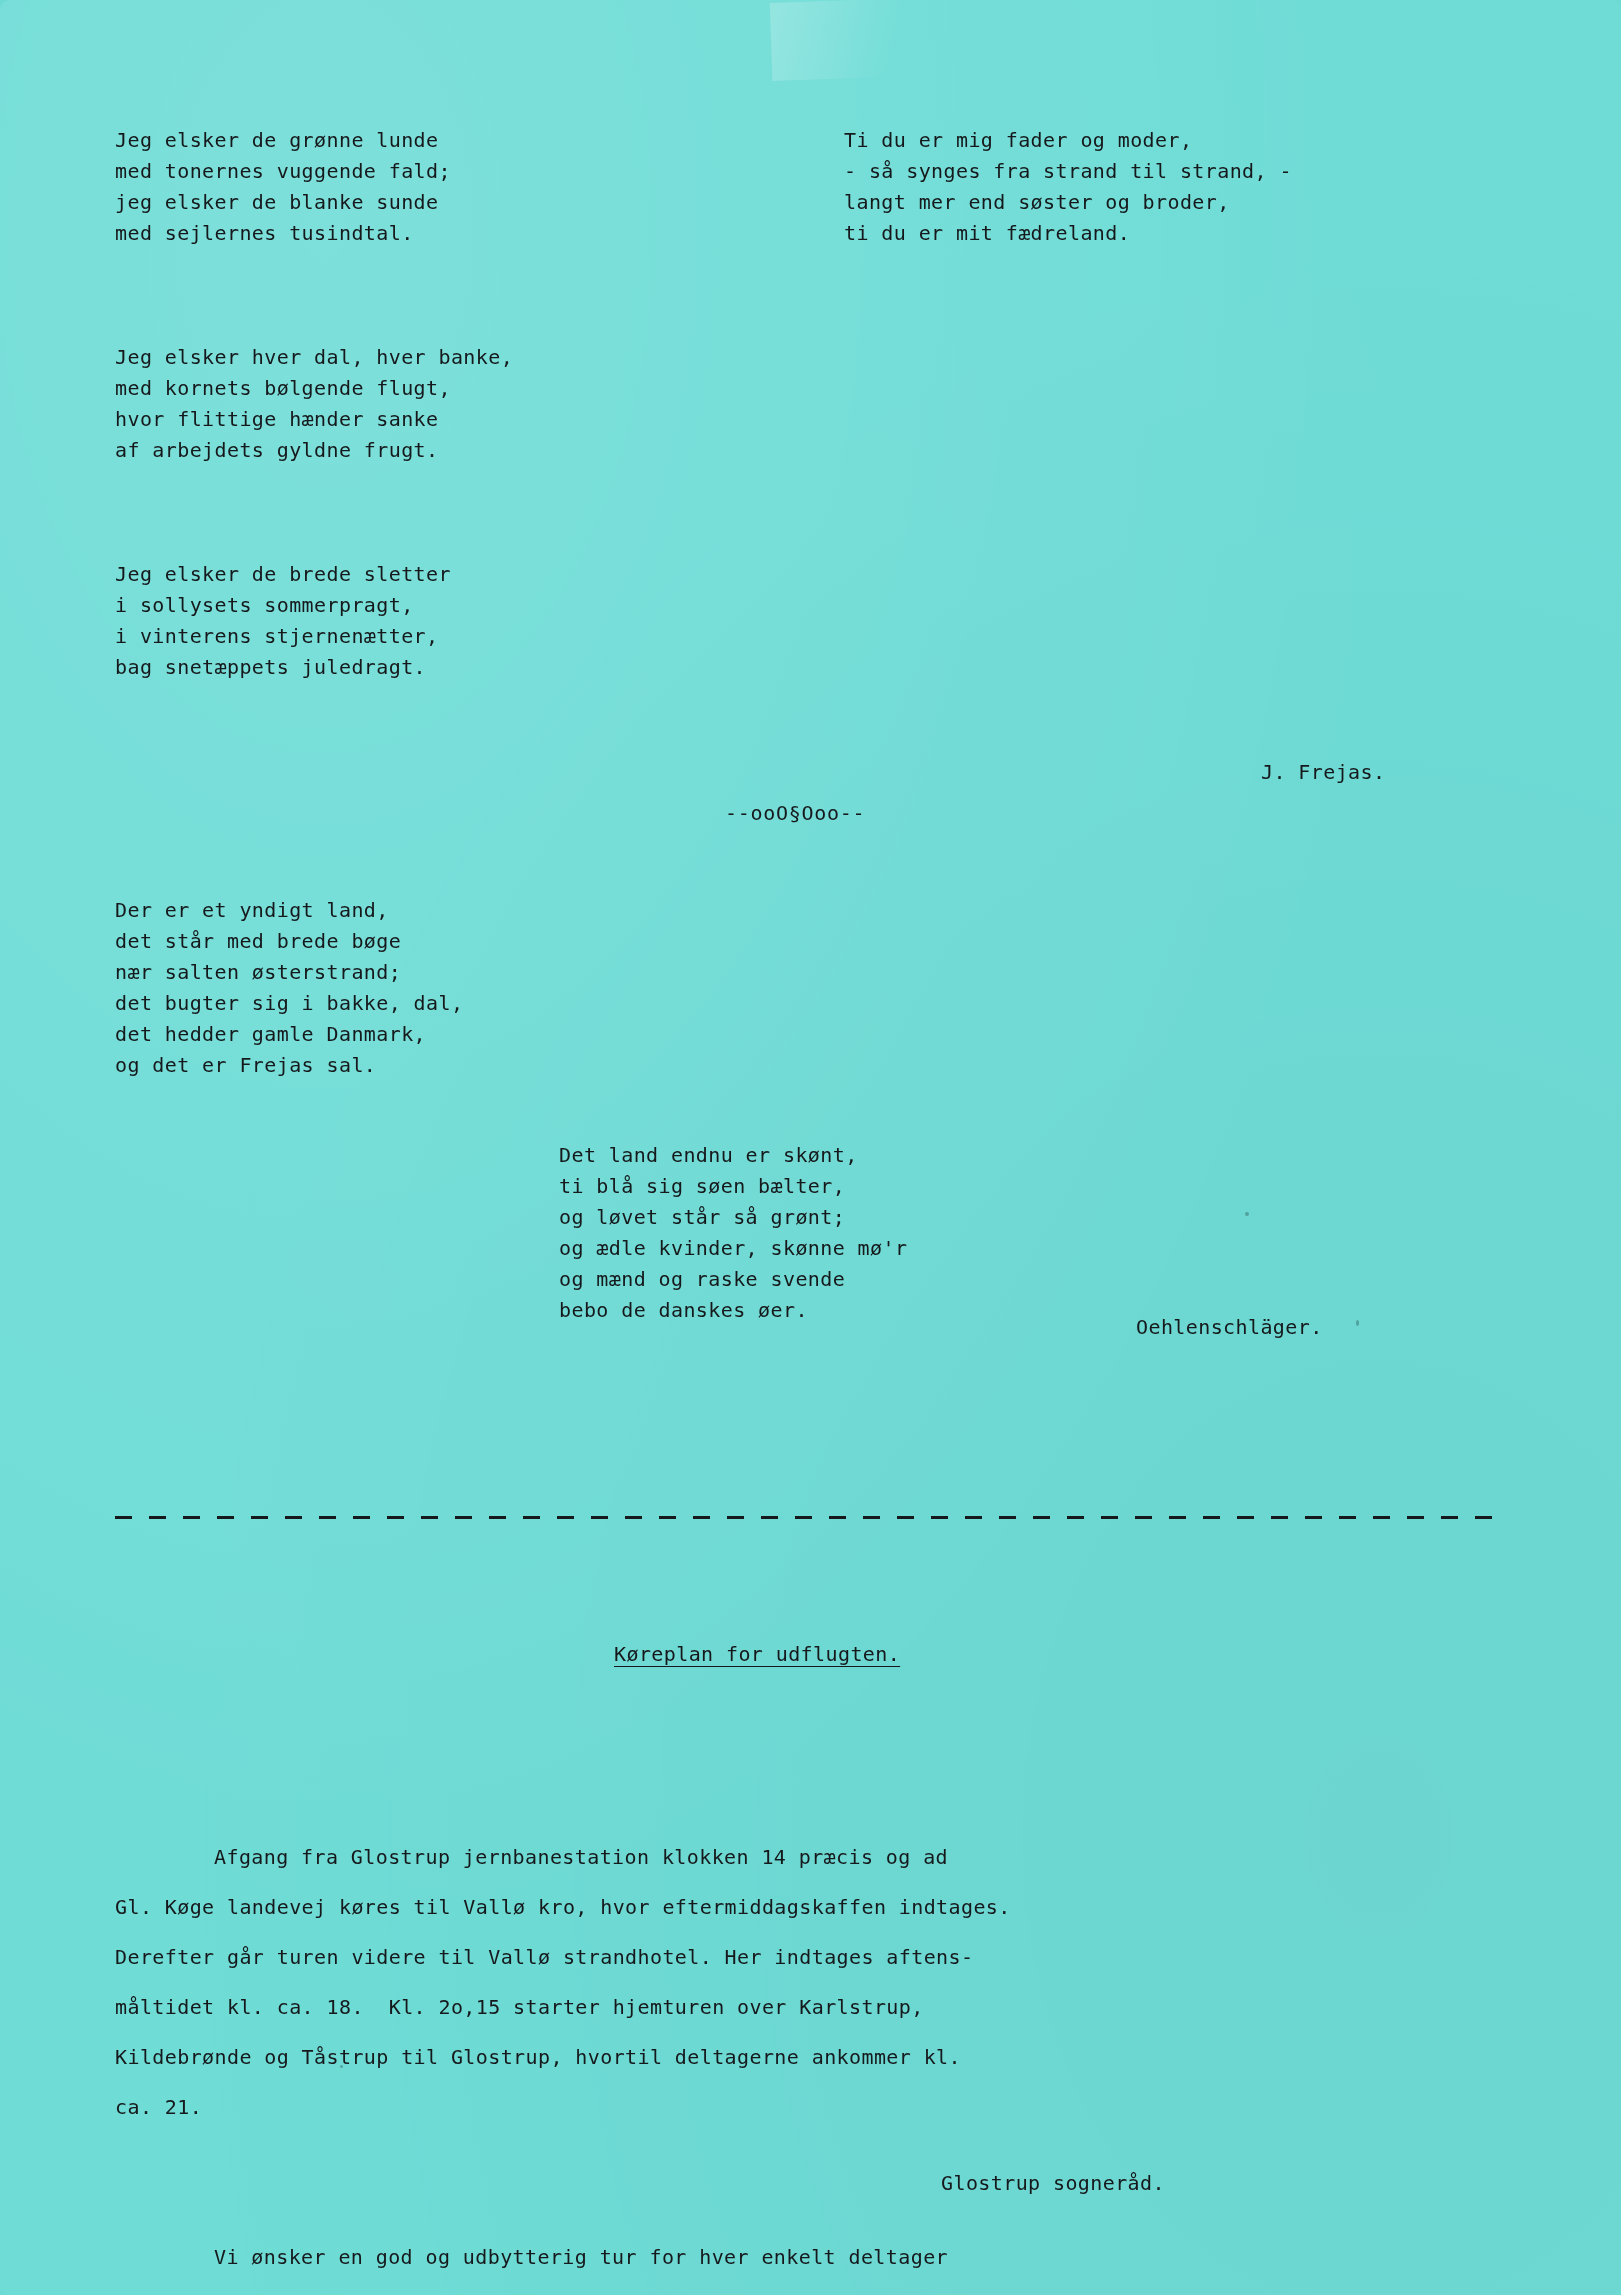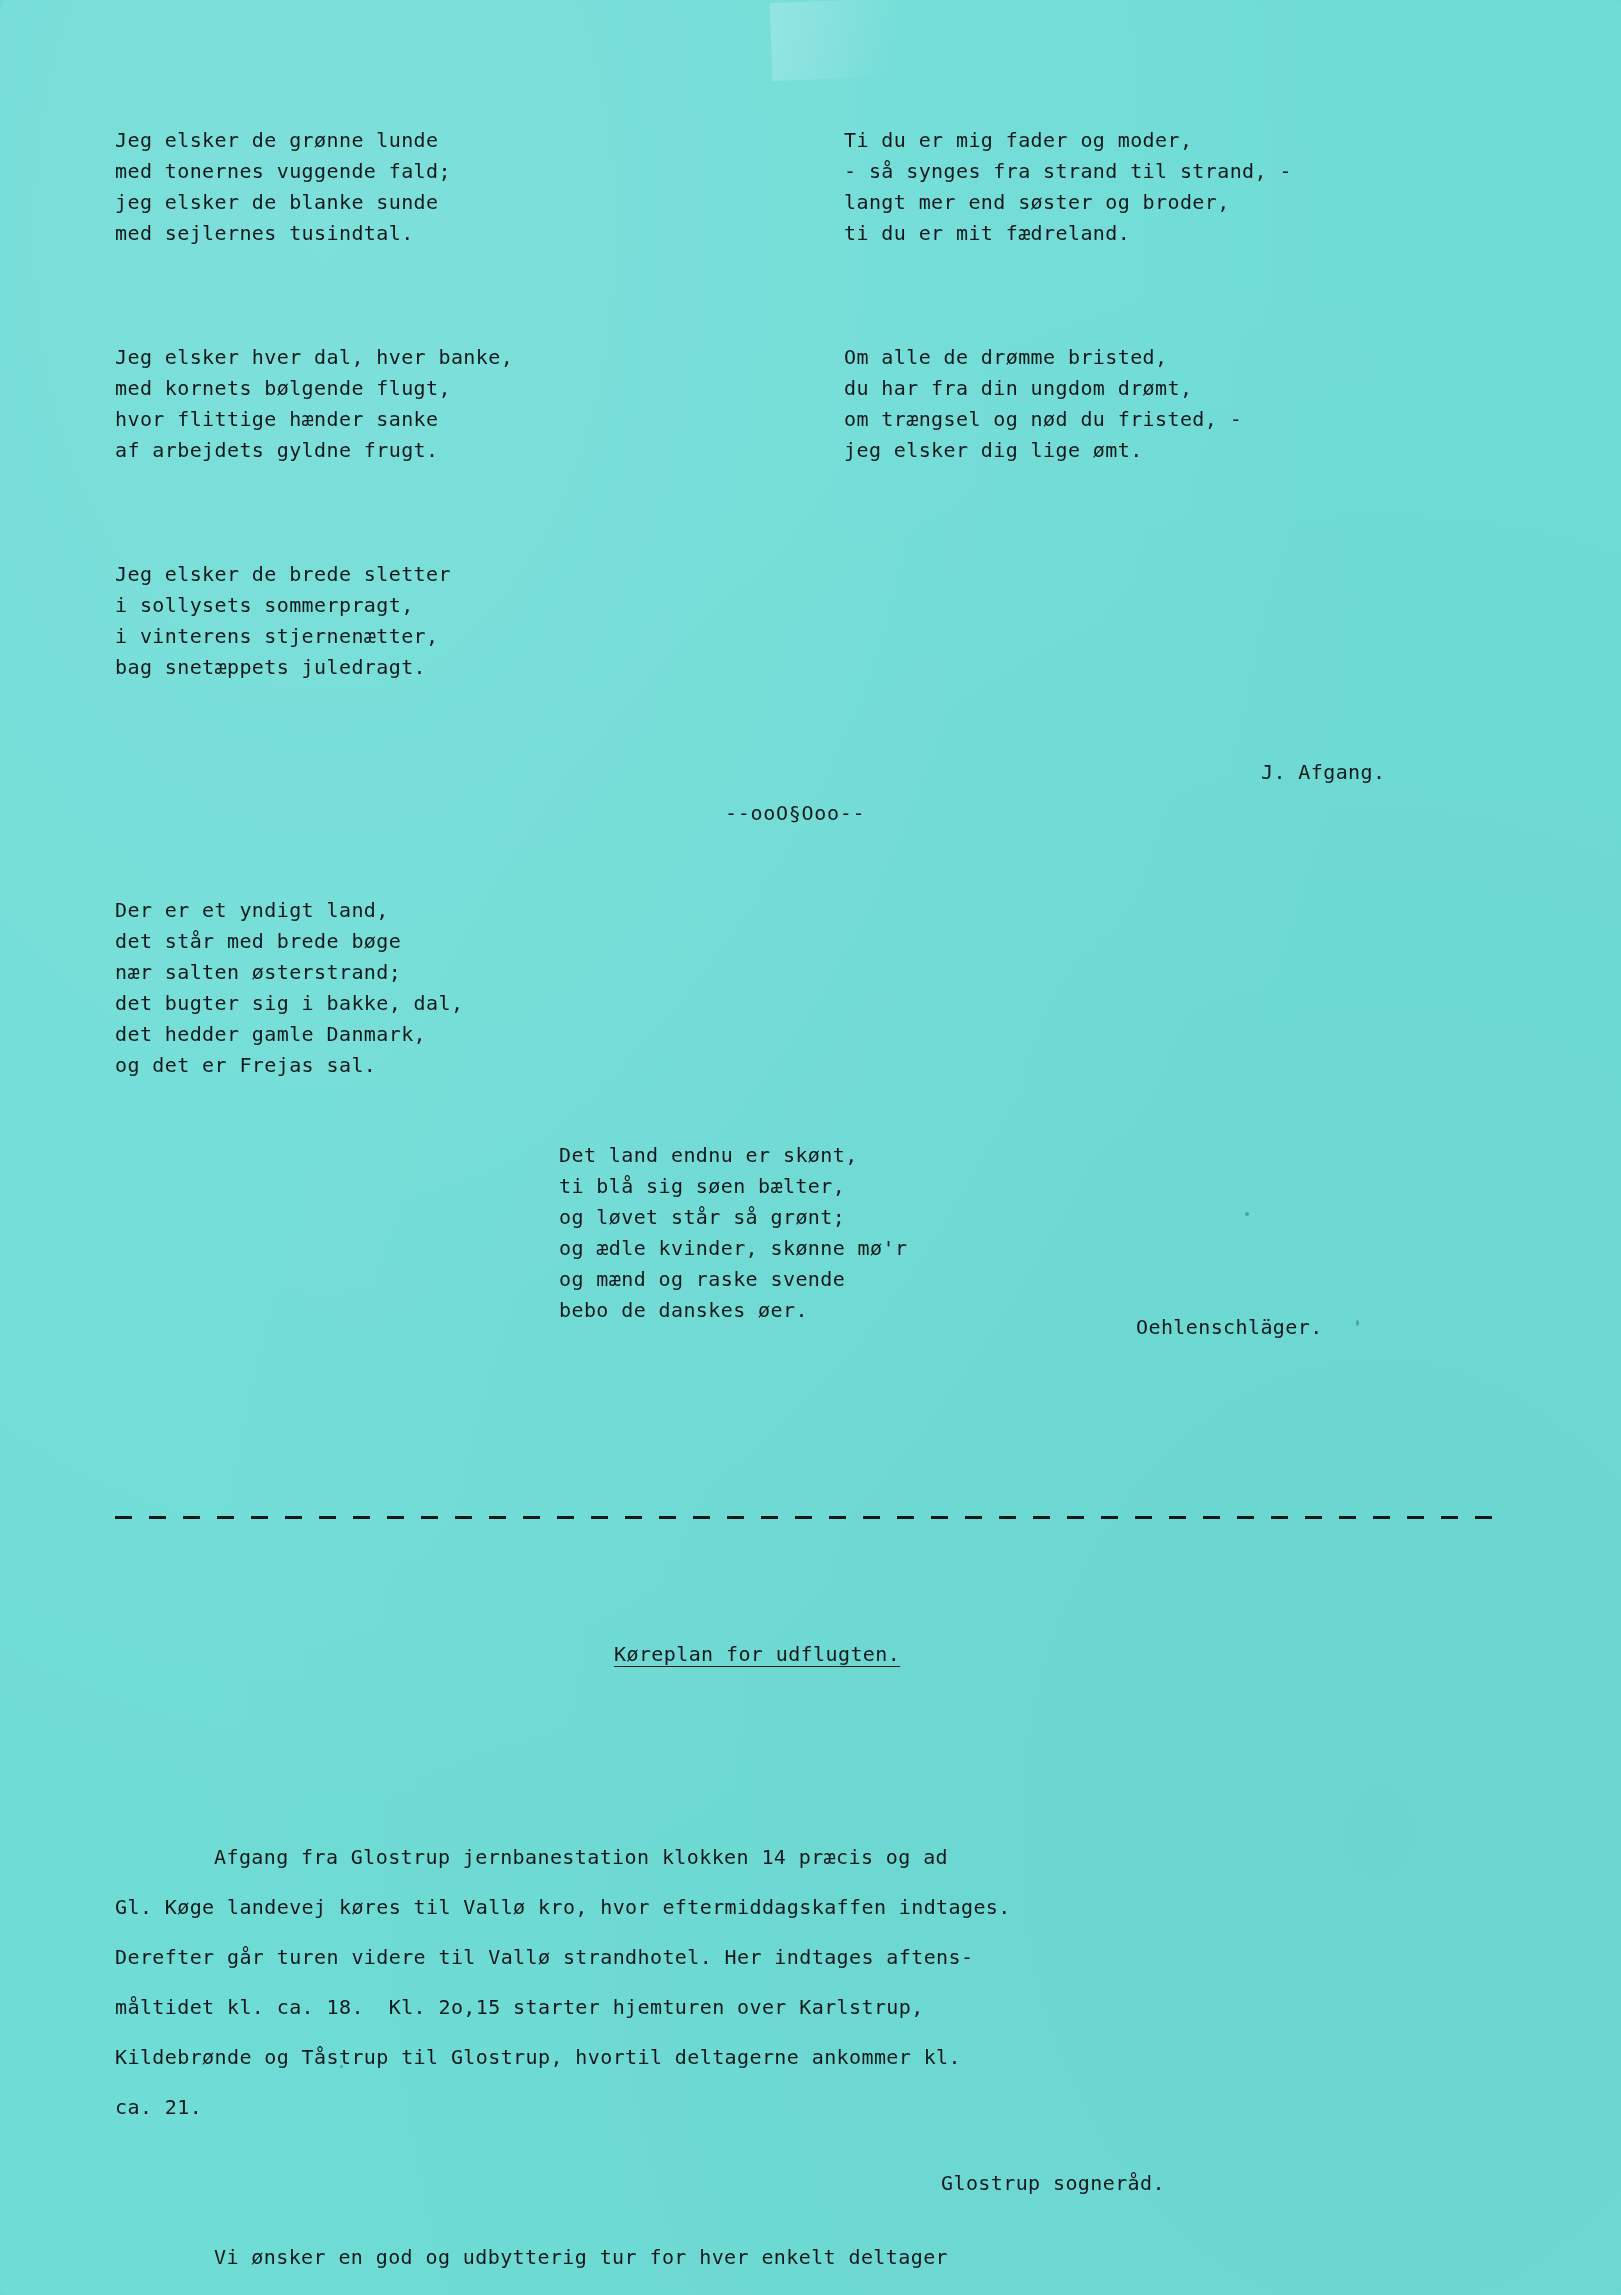--- a/index.html
+++ b/index.html
@@ -149,27 +149,23 @@
 i sollysets sommerpragt,
 i vinterens stjernenætter,
 bag snetæppets juledragt.</div>
     </div>
 
     <div class="col tw" id="col-right-1">
       <div class="stanza">Ti du er mig fader og moder,
 - så synges fra strand til strand, -
 langt mer end søster og broder,
 ti du er mit fædreland.</div>
-      <div class="stanza">Om alle de drømme bristed,
-du har fra din ungdom drømt,
-om trængsel og nød du fristed, -
-jeg elsker dig lige ømt.</div>
     </div>
 
-    <div class="tw byline-helms">J. Afgang.</div>
+    <div class="tw byline-helms">J. Frejas.</div>
 
     <div class="tw divider-orn">--ooO§Ooo--</div>
 
     <div class="col tw" id="col-left-2">Der er et yndigt land,
 det står med brede bøge
 nær salten østerstrand;
 det bugter sig i bakke, dal,
 det hedder gamle Danmark,
 og det er Frejas sal.</div>
     <div class="col tw" id="verse-center">Det land endnu er skønt,

